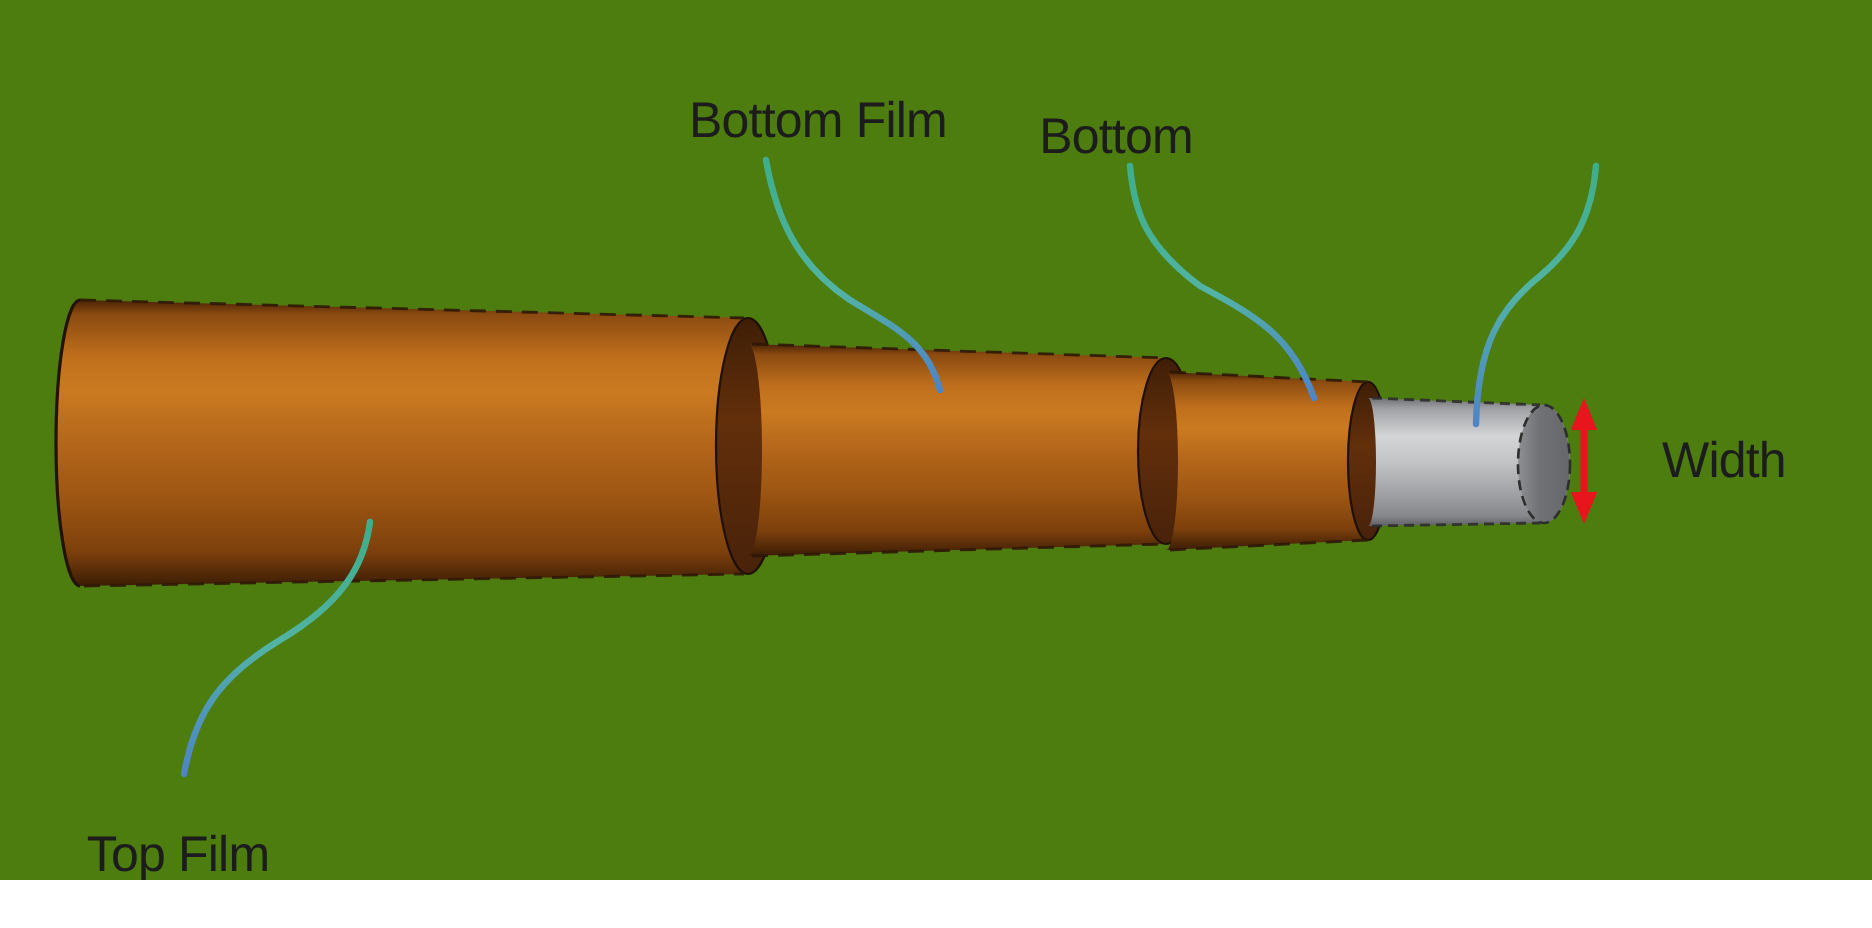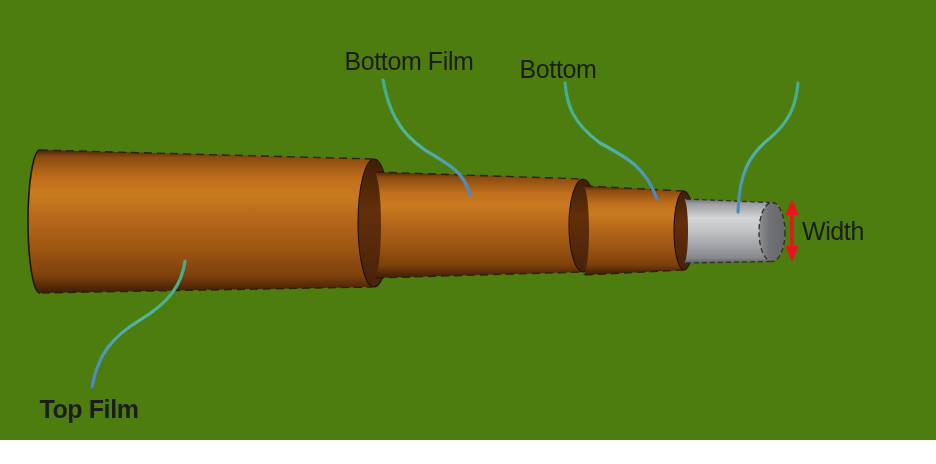--- a/index.html
+++ b/index.html
@@ -25,20 +25,21 @@
     position: absolute;
     transform: translate(-50%, -50%);
     font-size: 25px;
     letter-spacing: -0.4px;
     color: #1c1c1c;
     white-space: nowrap;
     line-height: 1;
   }
   .lbl.left-anchored {
     transform: translate(0, -50%);
+    margin-left: 29px;
   }
 </style>
 </head>
 <body>
 
 <div id="stage">
 
   <svg width="936" height="464" viewBox="0 0 936 464">
     <defs>
       <linearGradient id="gradFilm" x1="0" y1="0" x2="0" y2="1">
@@ -125,16 +126,16 @@
 
     <g fill="#e8151d">
       <line x1="792" y1="212" x2="792" y2="249" stroke="#e8151d" stroke-width="3.6"></line>
       <polygon points="792,199 785.4,215 798.6,215"></polygon>
       <polygon points="792,262 785.4,246 798.6,246"></polygon>
     </g>
   </svg>
 
   <div class="lbl" style="left:409px; top:61px;">Bottom Film</div>
   <div class="lbl" style="left:558px; top:69px;">Bottom</div>
-  <div class="lbl" style="left:89px; top:409px;font-weight:bold;">Top Film</div>
+  <div class="lbl" style="left:89px; top:428px;">Top Film</div>
   <div class="lbl left-anchored" style="left:802px; top:231px;">Width</div>
 
 </div>
 
 </body></html>

